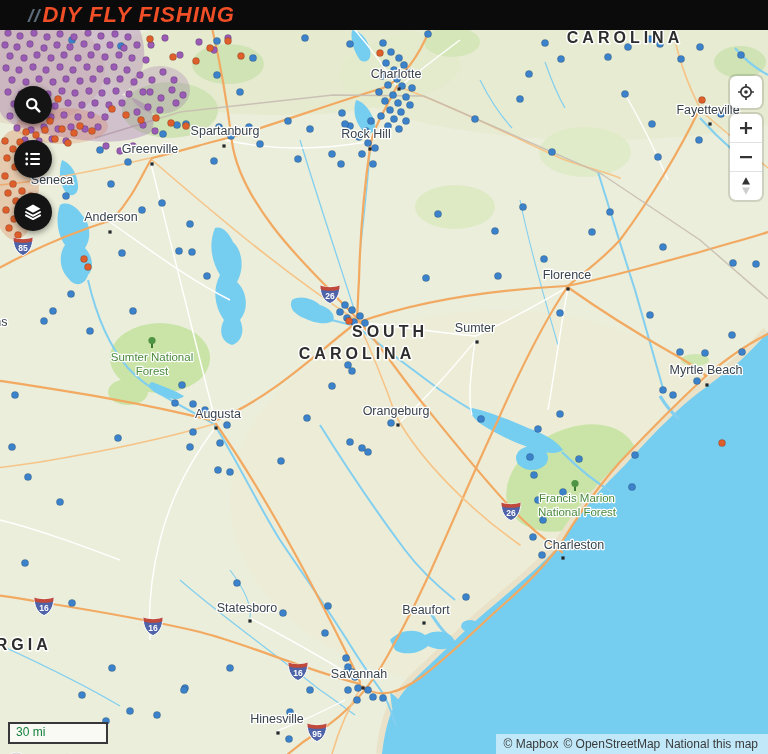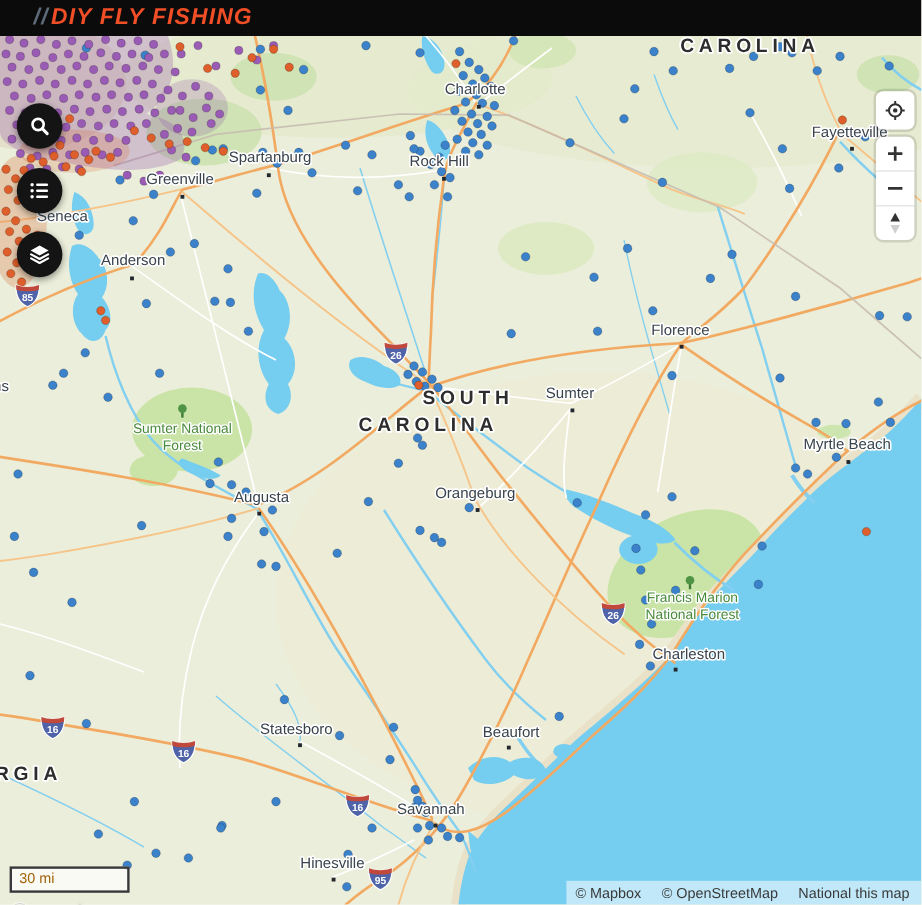--- a/index.html
+++ b/index.html
@@ -1,44 +1,44 @@
 <!DOCTYPE html>
 <html><head>
 <meta charset="utf-8">
 <style>
   html,body{margin:0;padding:0;background:#fff;}
   .app{position:relative;width:768px;height:754px;overflow:hidden;font-family:"Liberation Sans",sans-serif;background:#EBEEDA;}
   header{position:absolute;top:0;left:0;width:768px;height:30px;background:#0b0b0b;z-index:40;display:flex;align-items:center;}
   .logo{display:flex;align-items:baseline;margin-left:28px;text-decoration:none;cursor:pointer;}
   .logo .slashes{color:#5d6b7a;font-weight:bold;font-style:italic;font-size:19px;letter-spacing:1px;margin-right:2px;}
-  .logo .logotext{color:#f04e26;font-weight:bold;font-style:italic;font-size:19px;letter-spacing:1px;}
+  .logo .logotext{color:#f04e26;font-weight:bold;font-style:italic;font-size:22px;letter-spacing:1px;}
   .map{position:absolute;top:30px;left:0;width:768px;height:724px;cursor:grab;}
   .map svg{display:block;}
   
   text{font-family:"Liberation Sans","DejaVu Sans",sans-serif;}
   .city{font-size:12.5px;fill:#39434c;text-anchor:middle;paint-order:stroke;stroke:#ffffff;stroke-width:2.6px;stroke-linejoin:round;}
   .state{font-size:16px;font-weight:bold;letter-spacing:4px;fill:#2d2d2d;text-anchor:middle;paint-order:stroke;stroke:#ffffff;stroke-width:3px;stroke-linejoin:round;}
   .forest{font-size:11.5px;fill:#4a8a3c;text-anchor:middle;paint-order:stroke;stroke:#ffffff;stroke-width:2.4px;stroke-linejoin:round;}
   .shieldnum{font-size:8.5px;font-weight:bold;fill:#ffffff;text-anchor:middle;}
   
   .ctl-circle{position:absolute;left:14px;width:38px;height:38px;border-radius:50%;background:#141414;box-shadow:0 2px 6px rgba(0,0,0,.45);display:flex;align-items:center;justify-content:center;cursor:pointer;z-index:30;}
   
   .mb-box{position:absolute;right:6px;width:32px;background:#fff;border-radius:6px;box-shadow:0 0 0 2px rgba(0,0,0,.12);z-index:30;overflow:hidden;}
   .mb-cell{width:32px;height:28px;display:flex;align-items:center;justify-content:center;cursor:pointer;}
   .mb-cell + .mb-cell{border-top:1px solid #e2e2e2;}
   .geo{top:46px;height:32px;}
   .geo .mb-cell{height:32px;}
   .zoomgrp{top:84px;}
   
-  .scale{position:absolute;left:8px;top:692px;width:90px;height:18px;background:rgba(255,255,255,.72);border:2px solid #38383a;font-size:12px;color:#a16207;line-height:17px;padding-left:6px;z-index:25;}
+  .scale{position:absolute;left:8px;top:692px;width:90px;height:18px;background:rgba(255,255,255,.72);border:2px solid #38383a;font-size:12px;color:#15803d;line-height:17px;padding-left:6px;z-index:25;}
   
   .mblogo{position:absolute;left:6px;top:721px;display:flex;align-items:center;gap:3px;z-index:25;opacity:.85;cursor:pointer;}
   .mblogo .word{font-size:16px;font-weight:bold;letter-spacing:.5px;color:rgba(255,255,255,.95);text-shadow:0 0 2px rgba(120,120,120,.9),0 0 1px rgba(120,120,120,.9);}
   
-  .attrib{position:absolute;right:0;bottom:0;height:20px;background:rgba(255,255,255,.55);display:flex;align-items:center;gap:17px;padding:0 10px 0 8px;font-size:12px;color:#3a3a3a;z-index:25;}
+  .attrib{position:absolute;right:0;bottom:0;height:20px;background:rgba(255,255,255,.55);display:flex;align-items:center;gap:5px;padding:0 10px 0 8px;font-size:12px;color:#3a3a3a;z-index:25;}
   .attrib span{cursor:pointer;}
 </style>
 </head>
 <body>
 
 <div class="app">
 
   <header>
     <a class="logo">
       <span class="slashes">//</span>

